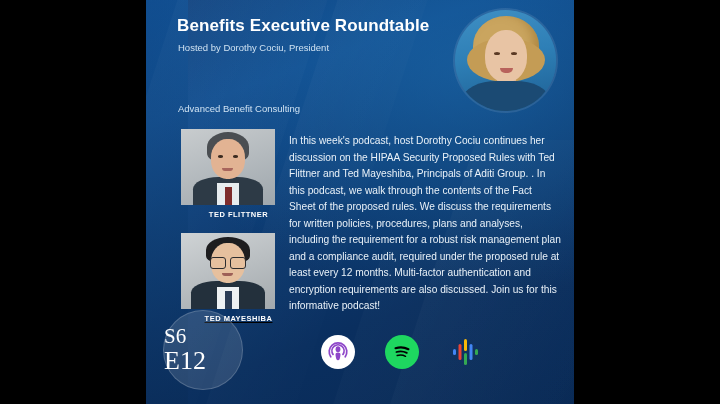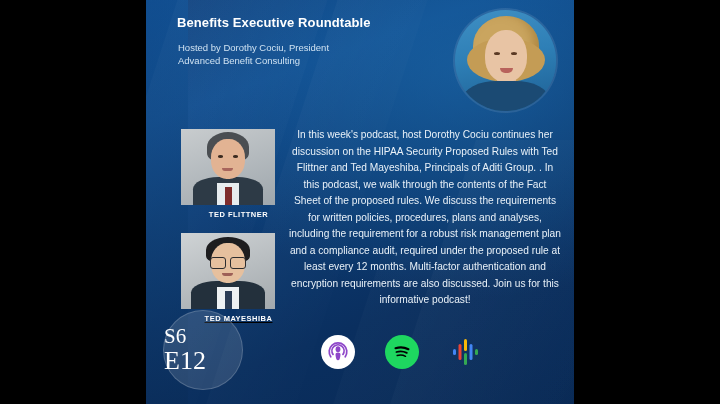--- a/index.html
+++ b/index.html
@@ -62,35 +62,35 @@
     background: linear-gradient(180deg, rgba(20,90,160,0.55), rgba(10,45,90,0.75));
   }
 
   
   .title {
     position: absolute;
     left: 31px;
     top: 16px;
     width: 270px;
     color: #ffffff;
-    font-size: 13px;
+    font-size: 17px;
     font-weight: bold;
     letter-spacing: 0.1px;
     line-height: 1.15;
   }
   .subtitle {
     position: absolute;
     left: 32px;
     top: 41px;
     width: 260px;
     color: #cfe2f2;
     font-size: 9.5px;
     line-height: 1.42;
   }
-  .subtitle .l2 { display: block; }
+  .subtitle .l2 { display: block; margin-top: 48px; }
 
   
   .host-photo {
     position: absolute;
     right: 18px;
     top: 10px;
     width: 101px;
     height: 101px;
     border-radius: 50%;
     overflow: hidden;
@@ -221,26 +221,25 @@
   .g2-glass:after { right:0; }
   .g2-mouth{position:absolute;left:41px;top:40px;width:11px;height:3px;background:#9d5f57;border-radius:0 0 6px 6px;}
   .g2-body{position:absolute;left:10px;bottom:-6px;width:74px;height:34px;background:#23303c;border-radius:34% 34% 0 0;}
   .g2-shirt{position:absolute;left:36px;bottom:-6px;width:22px;height:28px;background:#eef1f3;}
   .g2-tie{position:absolute;left:44px;bottom:-6px;width:7px;height:24px;background:#2b3c55;}
 
   
   .desc {
     position: absolute;
     left: 143px;
-    top: 127px;
+    top: 133px;
     width: 272px;
     color: #e9f1f8;
     font-size: 10.2px;
     line-height: 1.62;
-    text-align: center;
   }
 
   
   .badge {
     position: absolute;
     left: 17px;
     bottom: 14px;
     width: 78px;
     height: 78px;
     border-radius: 50%;

